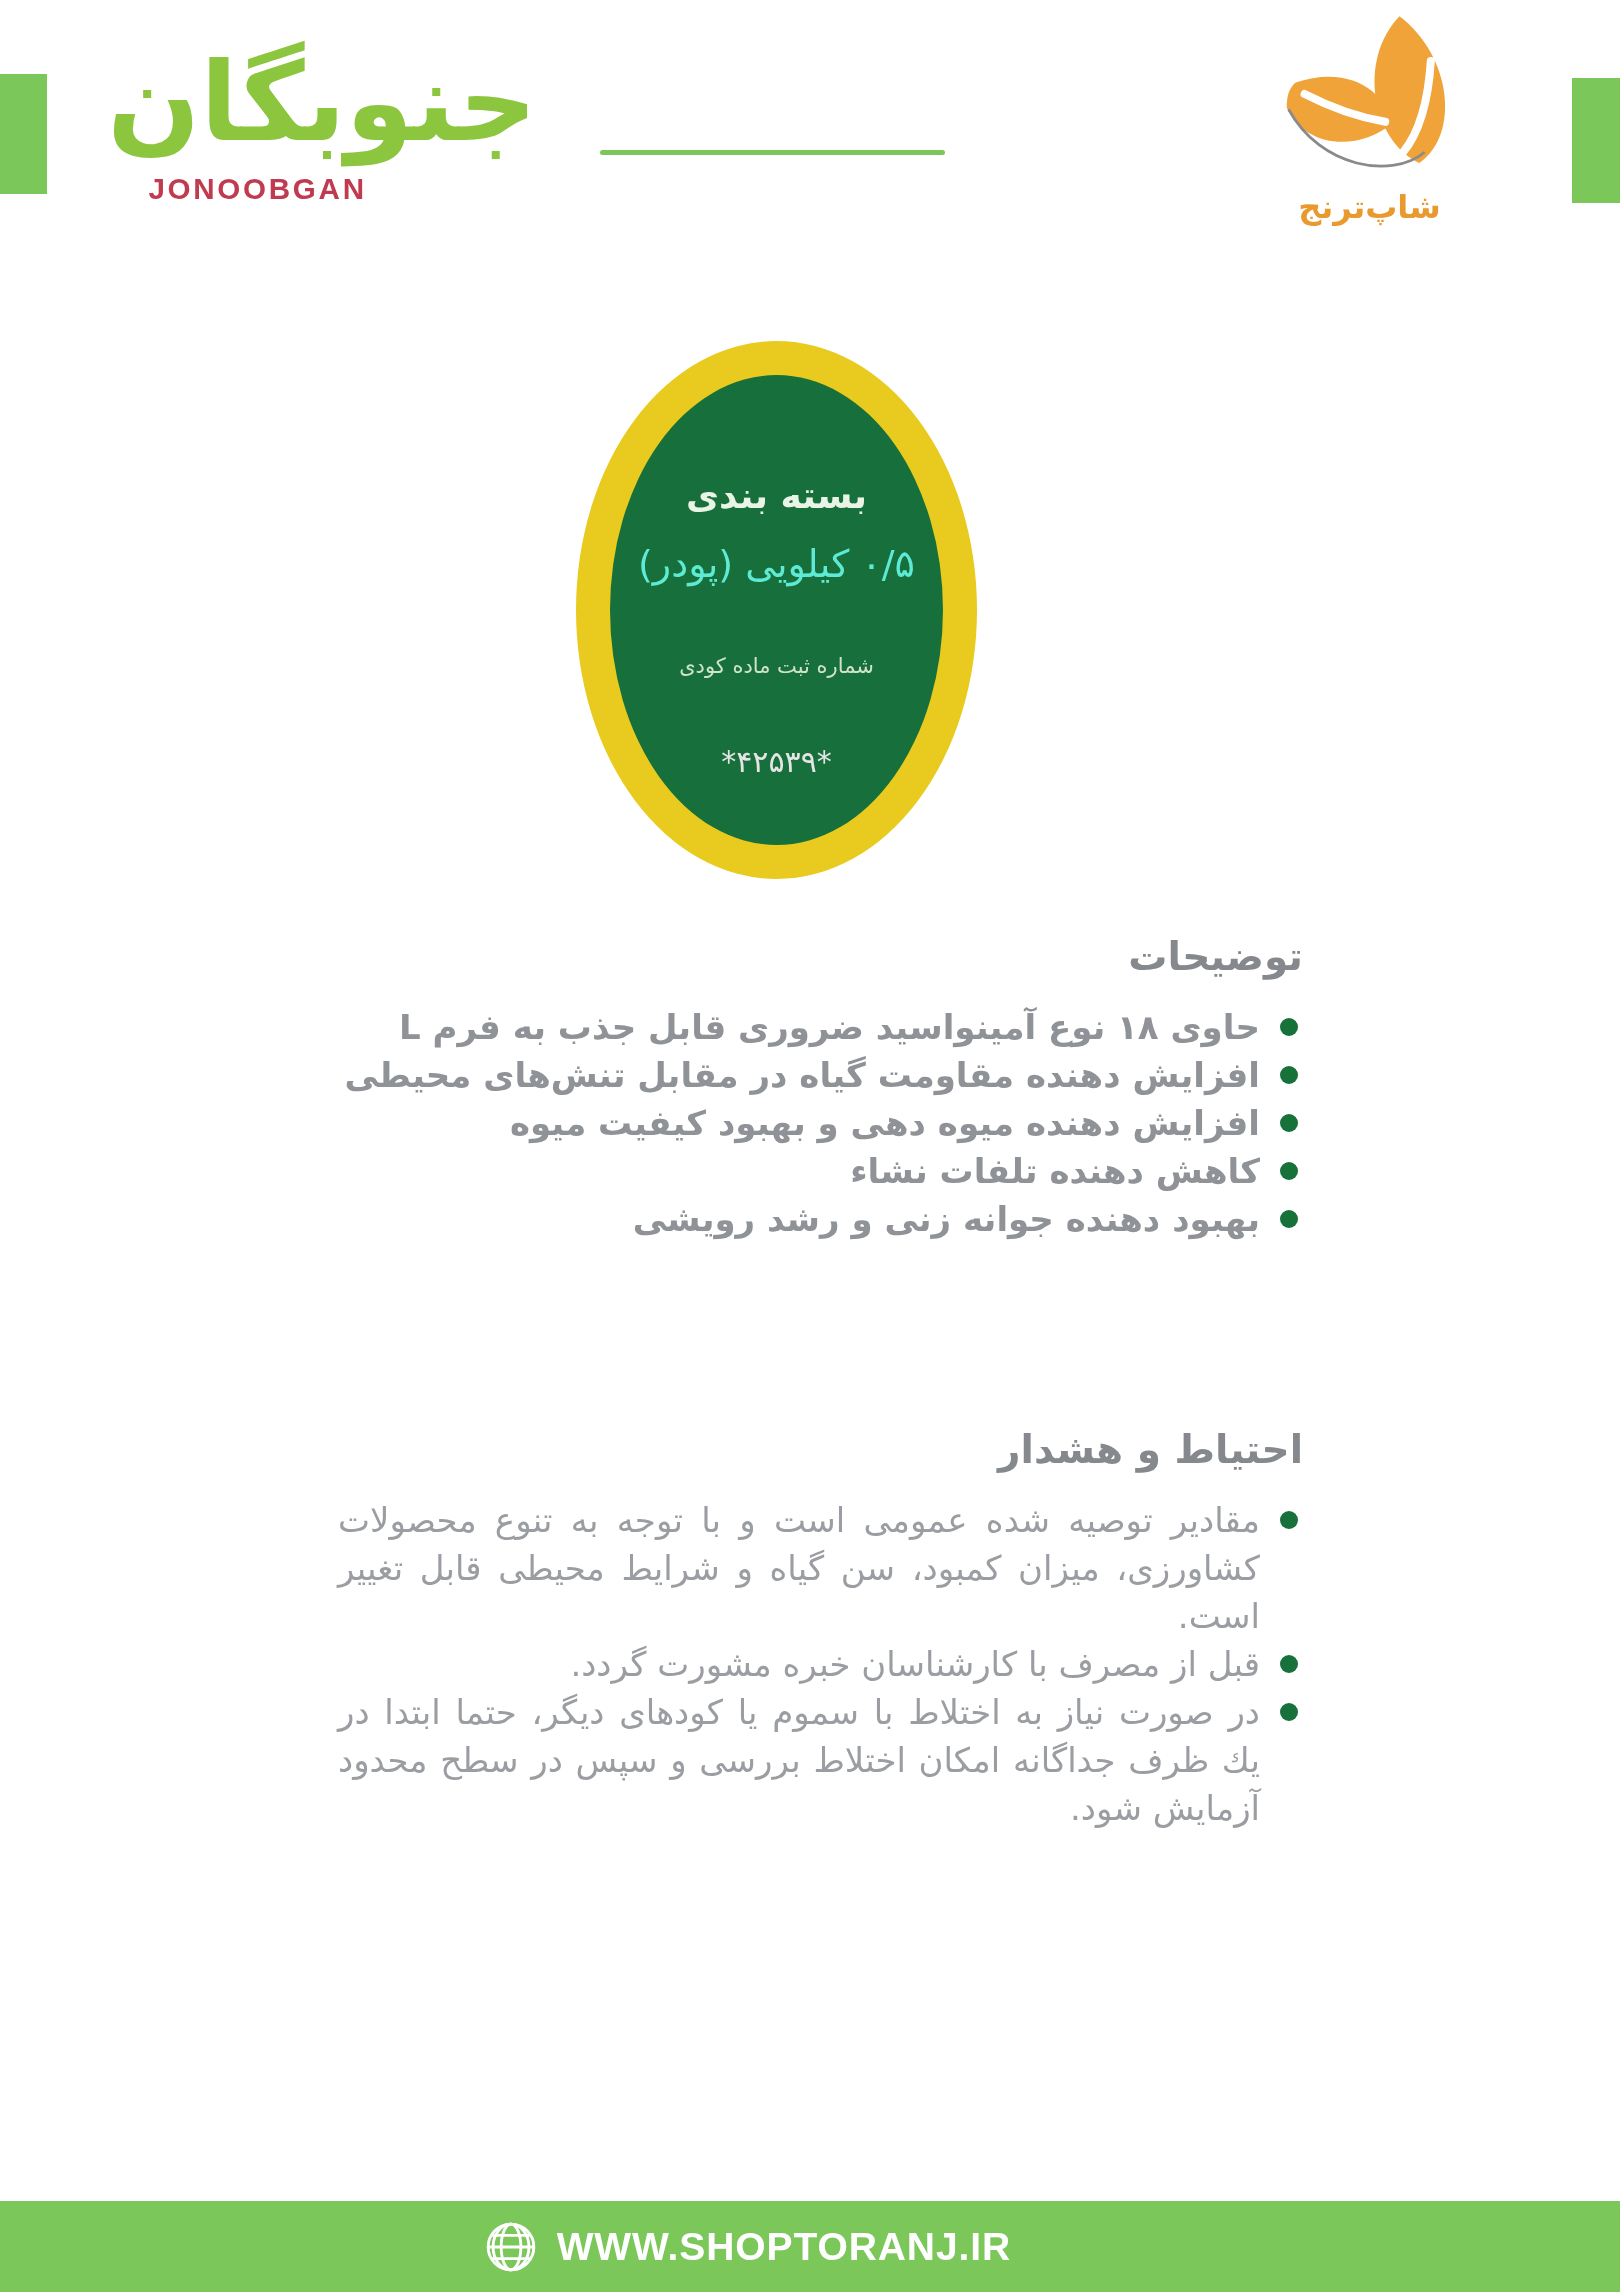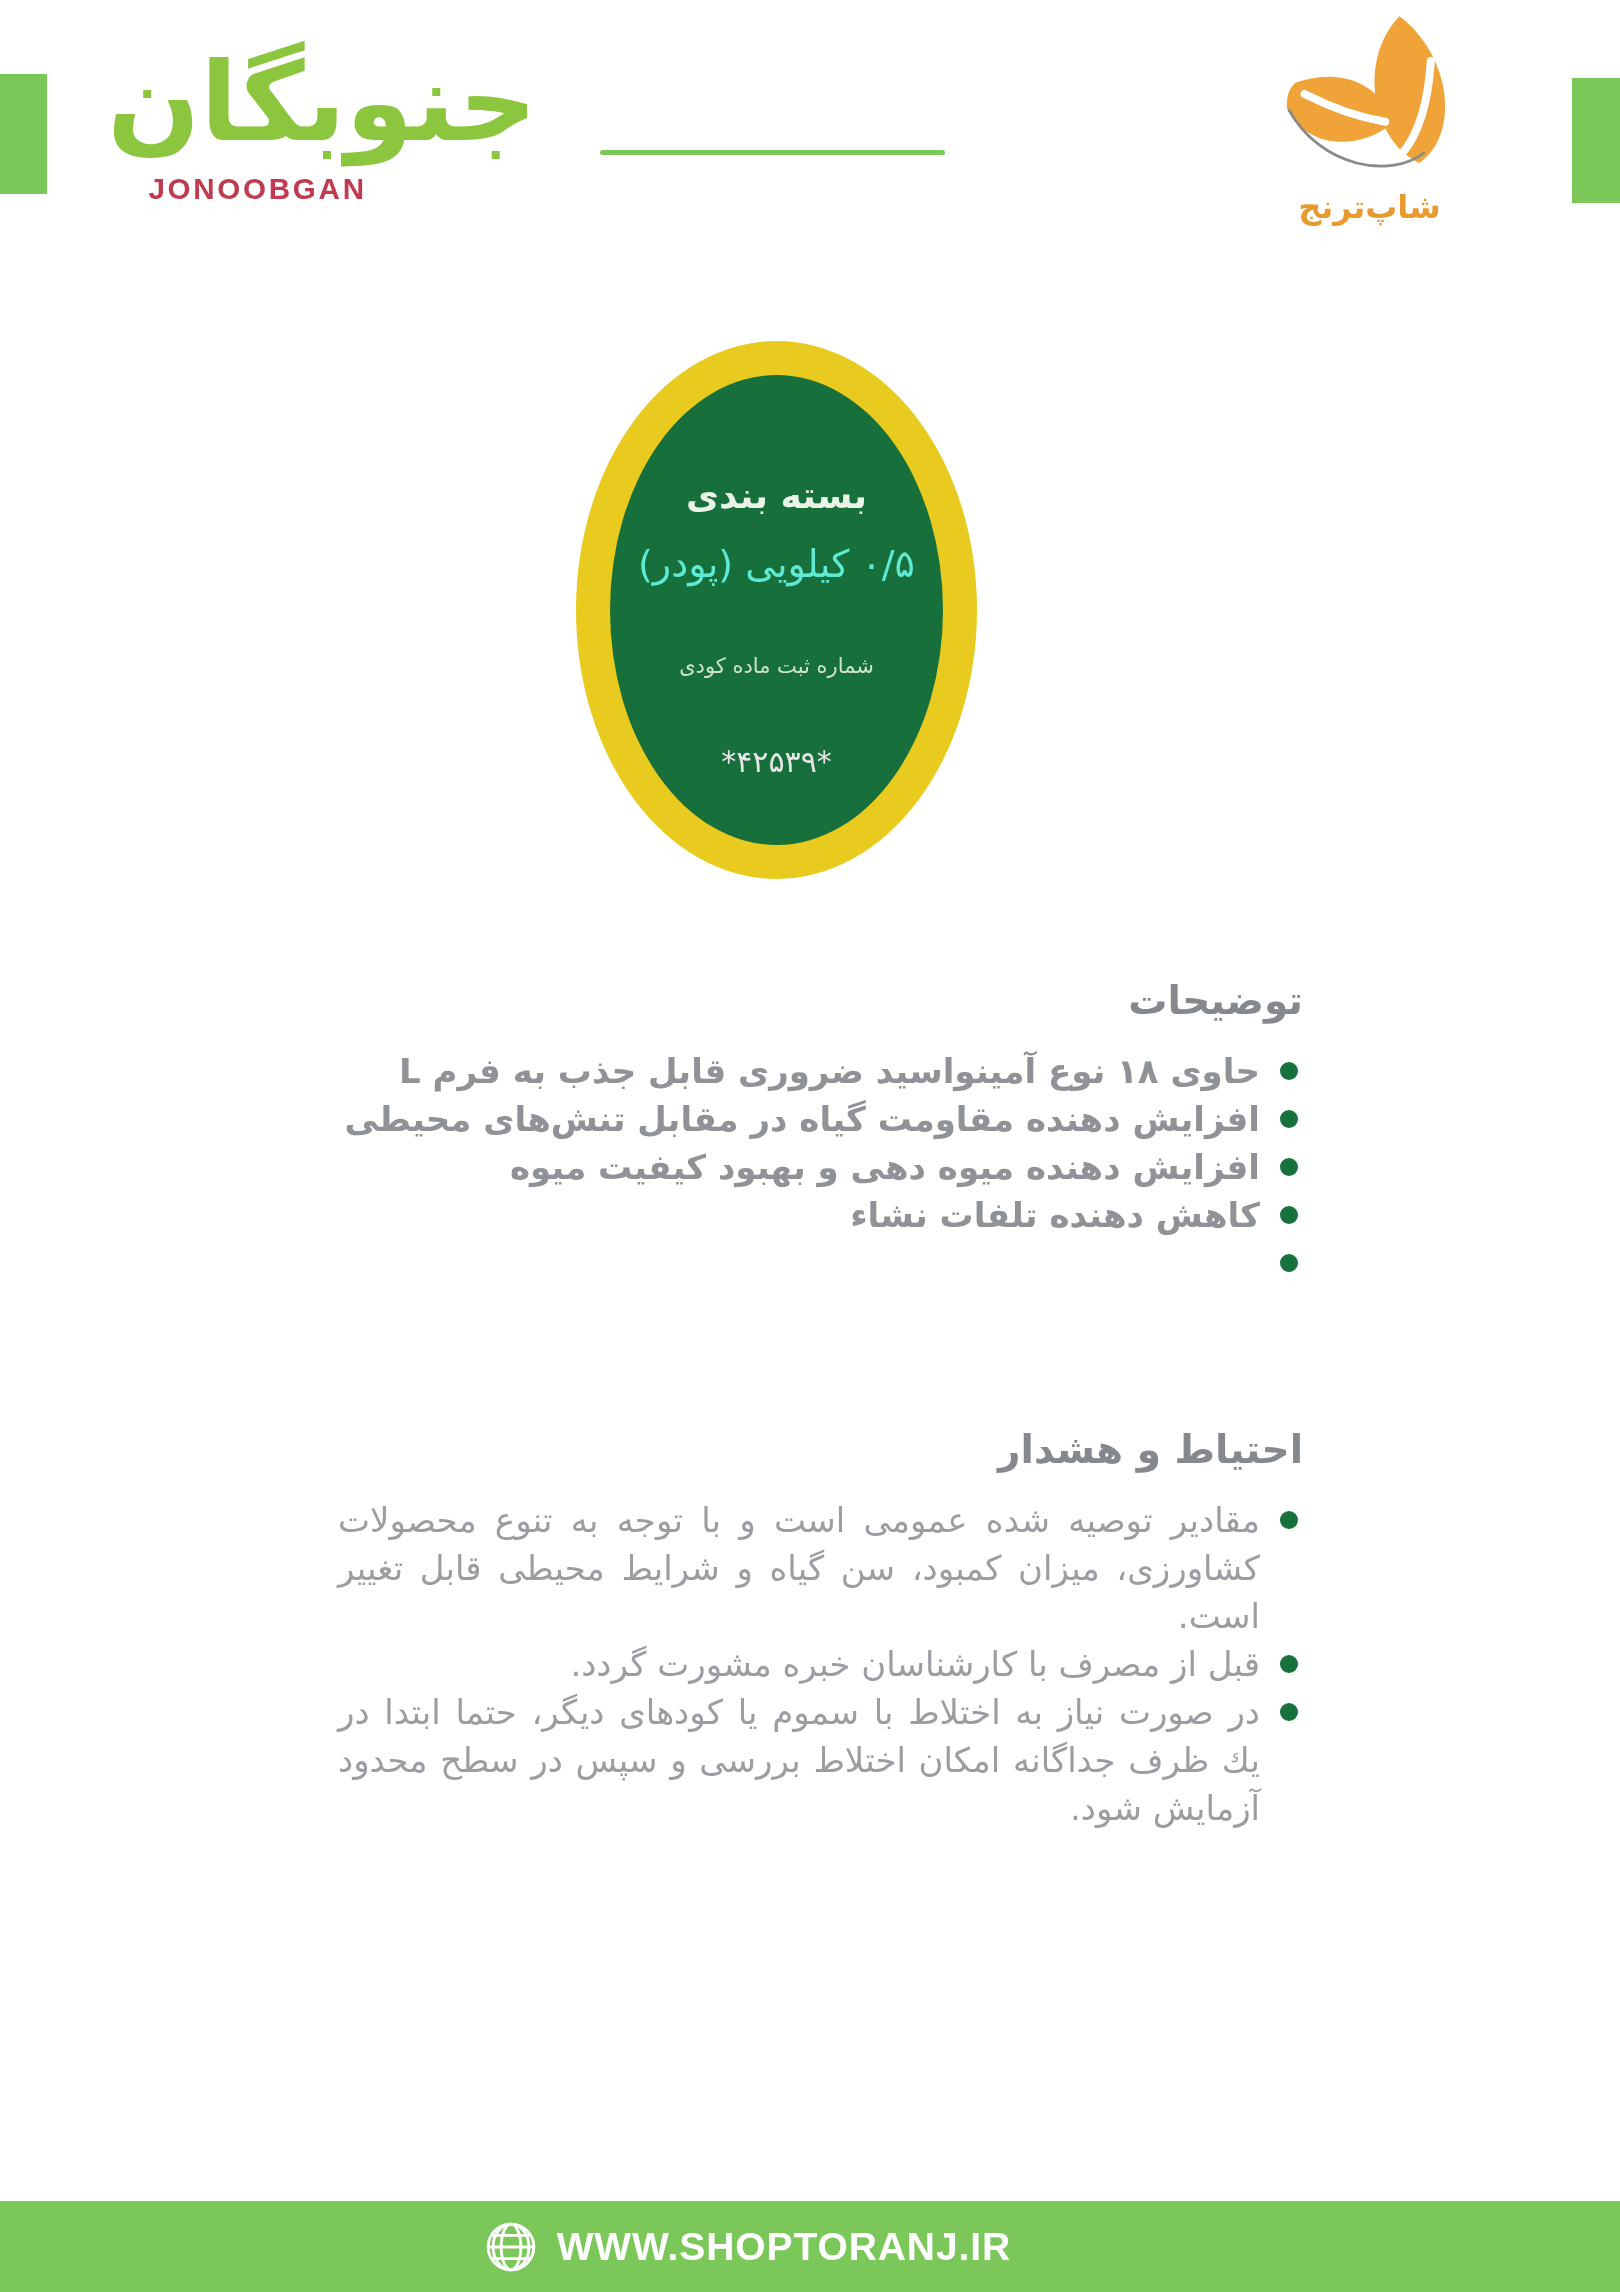--- a/index.html
+++ b/index.html
@@ -39,21 +39,21 @@
     box-sizing:border-box;border:34px solid #e8cb1e;border-radius:50%;
     background:#17703b;
   }
   .badge span{position:absolute;left:0;right:0;text-align:center;direction:rtl;white-space:nowrap;}
   .badge .l1{top:100px;font-size:36px;font-weight:bold;color:#e9f3e6;}
   .badge .l2{top:167px;font-size:38px;font-weight:normal;color:#5eead4;}
   .badge .l3{top:279px;font-size:21px;color:#cfe3ca;}
   .badge .l4{top:342px;font-size:30px;color:#e5e5e5;letter-spacing:1.8px;margin-top:27px;}
   
   .section{position:absolute;right:317px;width:965px;direction:rtl;}
-  .section.desc{top:933px;margin-top:44px;}
+  .section.desc{top:933px;}
   .section.warn{top:1426px;}
   .section h2{
     margin:0 0 23px 0;font-size:39px;line-height:47px;font-weight:600;
     color:#85888d;
   }
   .section ul{margin:0;padding:0;list-style:none;}
   .section li{
     position:relative;padding-right:43px;margin:0;
     font-size:34px;line-height:48px;text-align:justify;
   }
@@ -111,21 +111,21 @@
   <span class="l4">*۴۲۵۳۹*</span>
 </div>
 
 <div class="section desc">
   <h2>توضیحات</h2>
   <ul>
     <li><span class="dot"></span><span>حاوی ۱۸ نوع آمینواسید ضروری قابل جذب به فرم L</span></li>
     <li><span class="dot"></span><span>افزایش دهنده مقاومت گیاه در مقابل تنش‌های محیطی</span></li>
     <li><span class="dot"></span><span>افزایش دهنده میوه دهی و بهبود کیفیت میوه</span></li>
     <li><span class="dot"></span><span>کاهش دهنده تلفات نشاء</span></li>
-    <li><span class="dot"></span></li>
+    <li><span class="dot"></span><span>بهبود دهنده جوانه زنی و رشد رویشی</span></li>
   </ul>
 </div>
 
 <div class="section warn">
   <h2>احتیاط و هشدار</h2>
   <ul>
     <li><span class="dot"></span><span>مقادیر توصیه شده عمومی است و با توجه به تنوع محصولات کشاورزی، میزان کمبود، سن گیاه و شرایط محیطی قابل تغییر است.</span></li>
     <li><span class="dot"></span><span>قبل از مصرف با کارشناسان خبره مشورت گردد.</span></li>
     <li><span class="dot"></span><span>در صورت نیاز به اختلاط با سموم یا کودهای دیگر، حتما ابتدا در یك ظرف جداگانه امکان اختلاط بررسی و سپس در سطح محدود آزمایش شود.</span></li>
   </ul>

